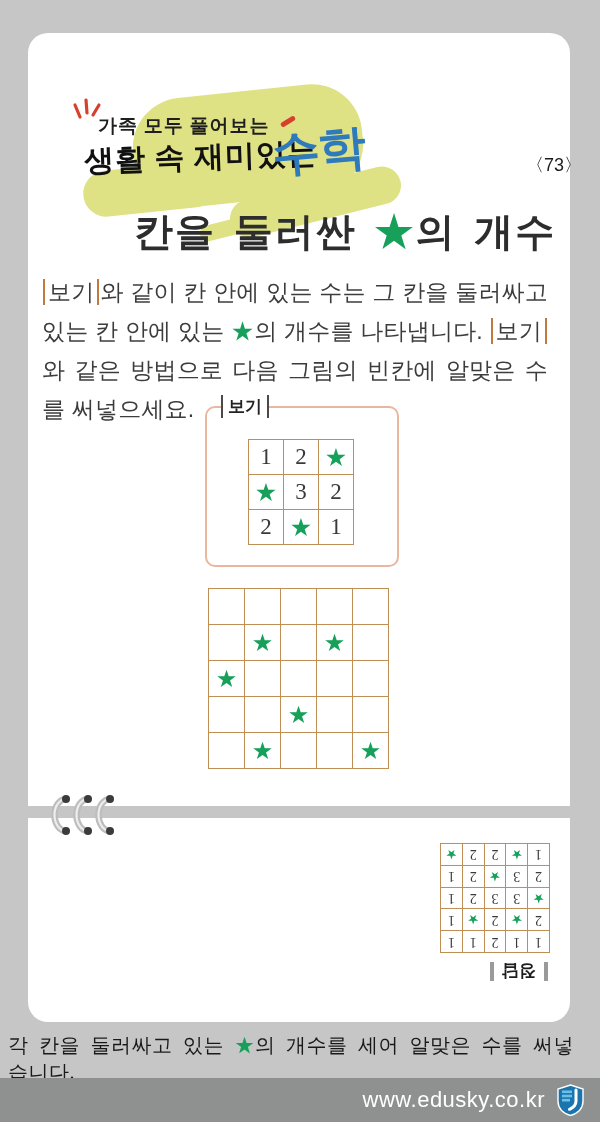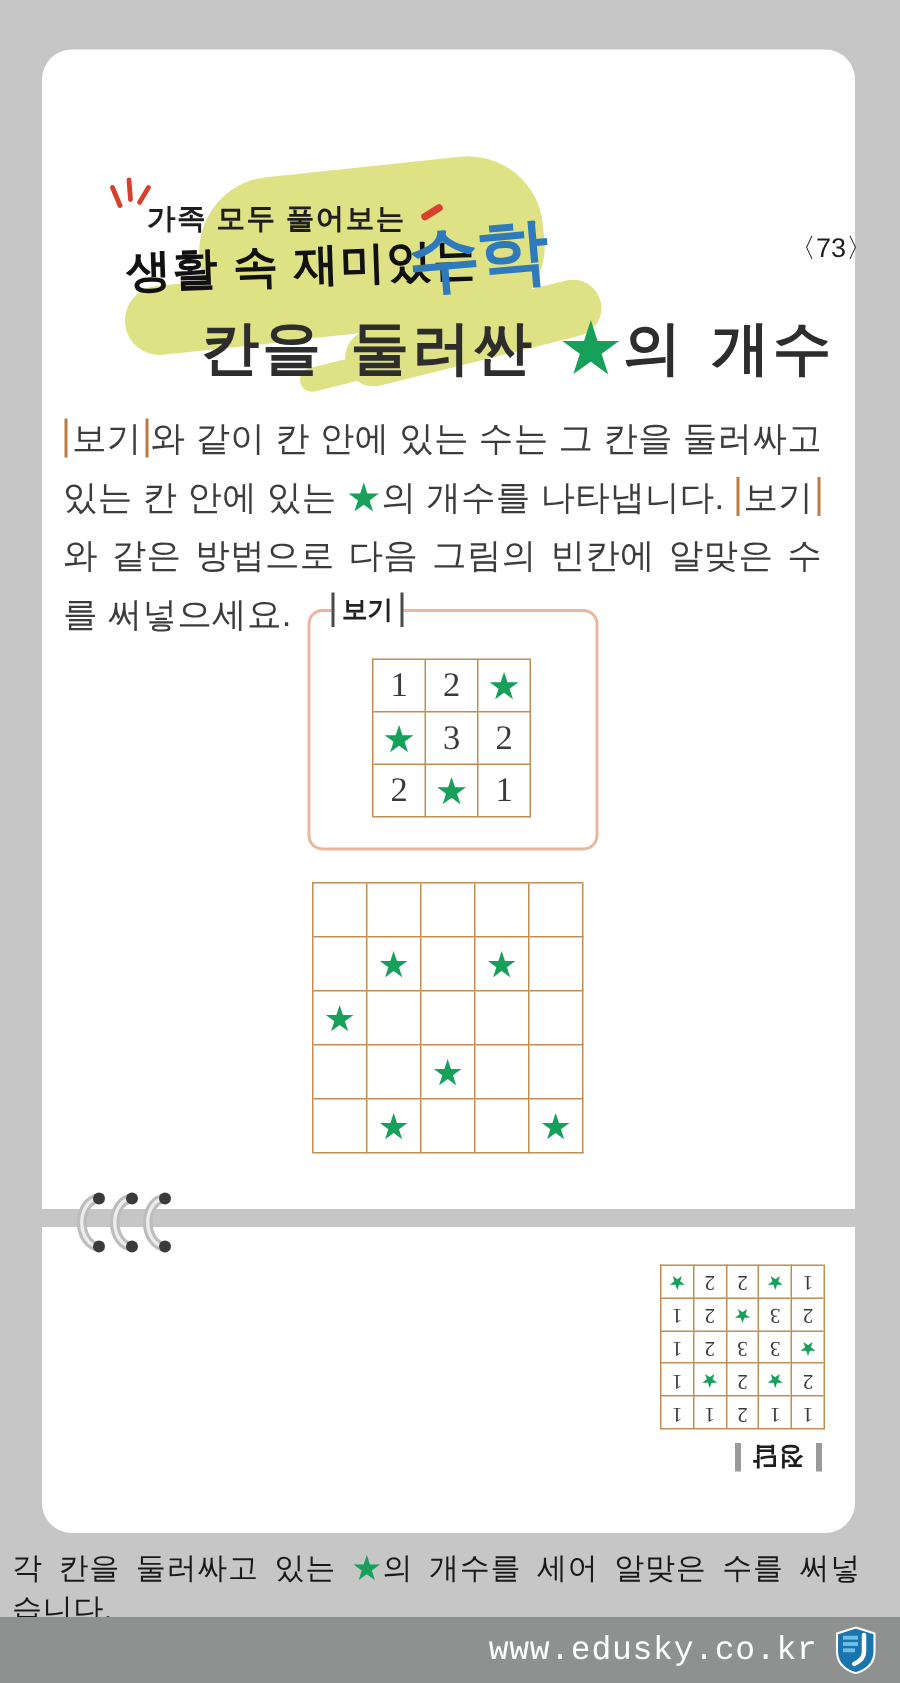--- a/index.html
+++ b/index.html
@@ -8,21 +8,21 @@
     background:#c5c6c5;
     font-family:"Liberation Sans",sans-serif;
   }
   .abs{position:absolute;}
   
   .page-card{
     left:28px;top:33px;width:542px;height:989px;
     background:#ffffff;border-radius:20px;
   }
   
-  .logo-block{left:50px;top:78px;width:340px;height:135px;}
+  .logo-block{left:50px;top:58px;width:340px;height:135px;font-family:Liberation Serif, serif;}
   .brush{position:absolute;background:#dee284;}
   .brush-a{left:55px;top:0;width:230px;height:110px;border-radius:50px;transform:rotate(-6deg);}
   .brush-b{left:5px;top:75px;width:135px;height:46px;border-radius:23px;transform:rotate(-6deg);}
   .brush-c{left:150px;top:92px;width:175px;height:38px;border-radius:19px;transform:rotate(-14deg);}
   .brush-d{left:120px;top:118px;width:150px;height:16px;border-radius:8px;transform:rotate(-14deg);}
   .spark{left:-6px;top:4px;width:30px;height:30px;}
   .tagline1{left:20px;top:22px;font-size:19px;font-weight:bold;color:#1e1e1e;letter-spacing:1px;}
   .tagline2{left:6px;top:46px;font-size:30px;font-weight:bold;color:#111;letter-spacing:1px;transform:rotate(-2deg);}
   .brand{left:194px;top:28px;font-size:48px;font-weight:bold;color:#2e7abc;letter-spacing:-2px;transform:rotate(-5deg);}
   .brand-accent{left:202px;top:28px;width:16px;height:5px;background:#d8402e;border-radius:3px;transform:rotate(-32deg);}
@@ -90,21 +90,21 @@
     left:8px;top:1032px;width:566px;
     font-family:"Liberation Serif",serif;font-size:20px;color:#191919;
     letter-spacing:0.5px;word-spacing:5px;
   }
   
   .footer-bar{
     left:0;top:1078px;width:600px;height:44px;background:#8f9191;
     display:flex;align-items:center;justify-content:flex-end;
     padding-right:16px;box-sizing:border-box;gap:12px;
   }
-  .footer-url{color:#ffffff;font-size:22px;letter-spacing:0.5px;font-family:Liberation Mono, monospace;}
+  .footer-url{color:#ffffff;font-size:22px;letter-spacing:0.5px;}
   .footer-brand{color:#ffffff;font-size:21px;font-weight:bold;letter-spacing:0.5px;}
   .footer-logo{width:27px;height:32px;}
 </style>
 </head>
 <body>
 
 <div class="abs page-card">
 
   <div class="abs logo-block">
     <div class="brush brush-a"></div>

